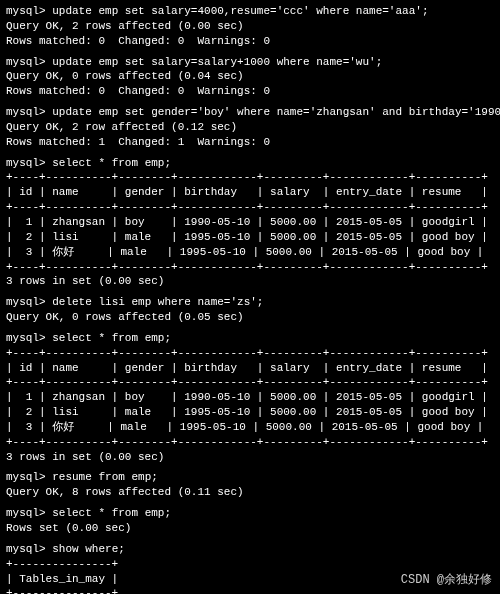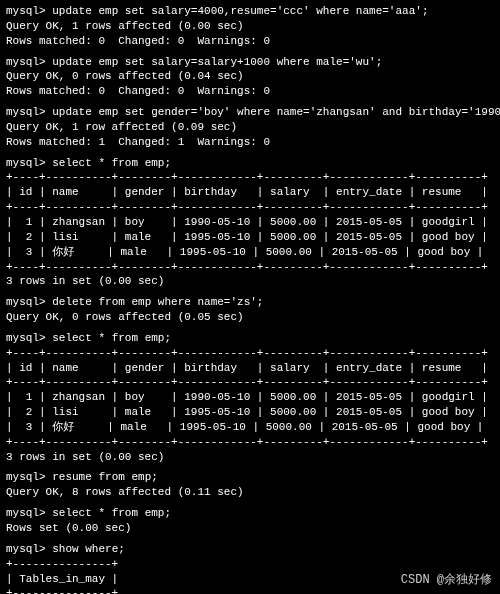--- a/index.html
+++ b/index.html
@@ -23,46 +23,46 @@
     right: 8px;
     color: #ccc;
     font-size: 12px;
     text-shadow: 0 0 2px #000;
   }
 </style>
 </head>
 <body>
 
 <div class="line"><span>mysql&gt; </span><span>update emp set salary=4000,resume='ccc' where name='aaa';</span></div>
-<div class="line">Query OK, 1 rows affected (0.00 sec)</div>
+<div class="line">Query OK, 2 rows affected (0.00 sec)</div>
 <div class="line">Rows matched: 0  Changed: 0  Warnings: 0</div>
 <div class="gap"></div>
 
-<div class="line"><span>mysql&gt; </span><span>update emp set salary=salary+1000 where male='wu';</span></div>
+<div class="line"><span>mysql&gt; </span><span>update emp set salary=salary+1000 where name='wu';</span></div>
 <div class="line">Query OK, 0 rows affected (0.04 sec)</div>
 <div class="line">Rows matched: 0  Changed: 0  Warnings: 0</div>
 <div class="gap"></div>
 
 <div class="line"><span>mysql&gt; </span><span>update emp set gender='boy' where name='zhangsan' and birthday='1990-5-10';</span></div>
-<div class="line">Query OK, 1 row affected (0.09 sec)</div>
+<div class="line">Query OK, 2 row affected (0.12 sec)</div>
 <div class="line">Rows matched: 1  Changed: 1  Warnings: 0</div>
 <div class="gap"></div>
 
 <div class="line"><span>mysql&gt; </span><span>select * from emp;</span></div>
 <div class="line">+----+----------+--------+------------+---------+------------+----------+</div>
 <div class="line">| id | name     | gender | birthday   | salary  | entry_date | resume   |</div>
 <div class="line">+----+----------+--------+------------+---------+------------+----------+</div>
 <div class="line">|  1 | zhangsan | boy    | 1990-05-10 | 5000.00 | 2015-05-05 | goodgirl |</div>
 <div class="line">|  2 | lisi     | male   | 1995-05-10 | 5000.00 | 2015-05-05 | good boy |</div>
 <div class="line">|  3 | 你好     | male   | 1995-05-10 | 5000.00 | 2015-05-05 | good boy |</div>
 <div class="line">+----+----------+--------+------------+---------+------------+----------+</div>
 <div class="line">3 rows in set (0.00 sec)</div>
 <div class="gap"></div>
 
-<div class="line"><span>mysql&gt; </span><span>delete from emp where name='zs';</span></div>
+<div class="line"><span>mysql&gt; </span><span>delete lisi emp where name='zs';</span></div>
 <div class="line">Query OK, 0 rows affected (0.05 sec)</div>
 <div class="gap"></div>
 
 <div class="line"><span>mysql&gt; </span><span>select * from emp;</span></div>
 <div class="line">+----+----------+--------+------------+---------+------------+----------+</div>
 <div class="line">| id | name     | gender | birthday   | salary  | entry_date | resume   |</div>
 <div class="line">+----+----------+--------+------------+---------+------------+----------+</div>
 <div class="line">|  1 | zhangsan | boy    | 1990-05-10 | 5000.00 | 2015-05-05 | goodgirl |</div>
 <div class="line">|  2 | lisi     | male   | 1995-05-10 | 5000.00 | 2015-05-05 | good boy |</div>
 <div class="line">|  3 | 你好     | male   | 1995-05-10 | 5000.00 | 2015-05-05 | good boy |</div>

